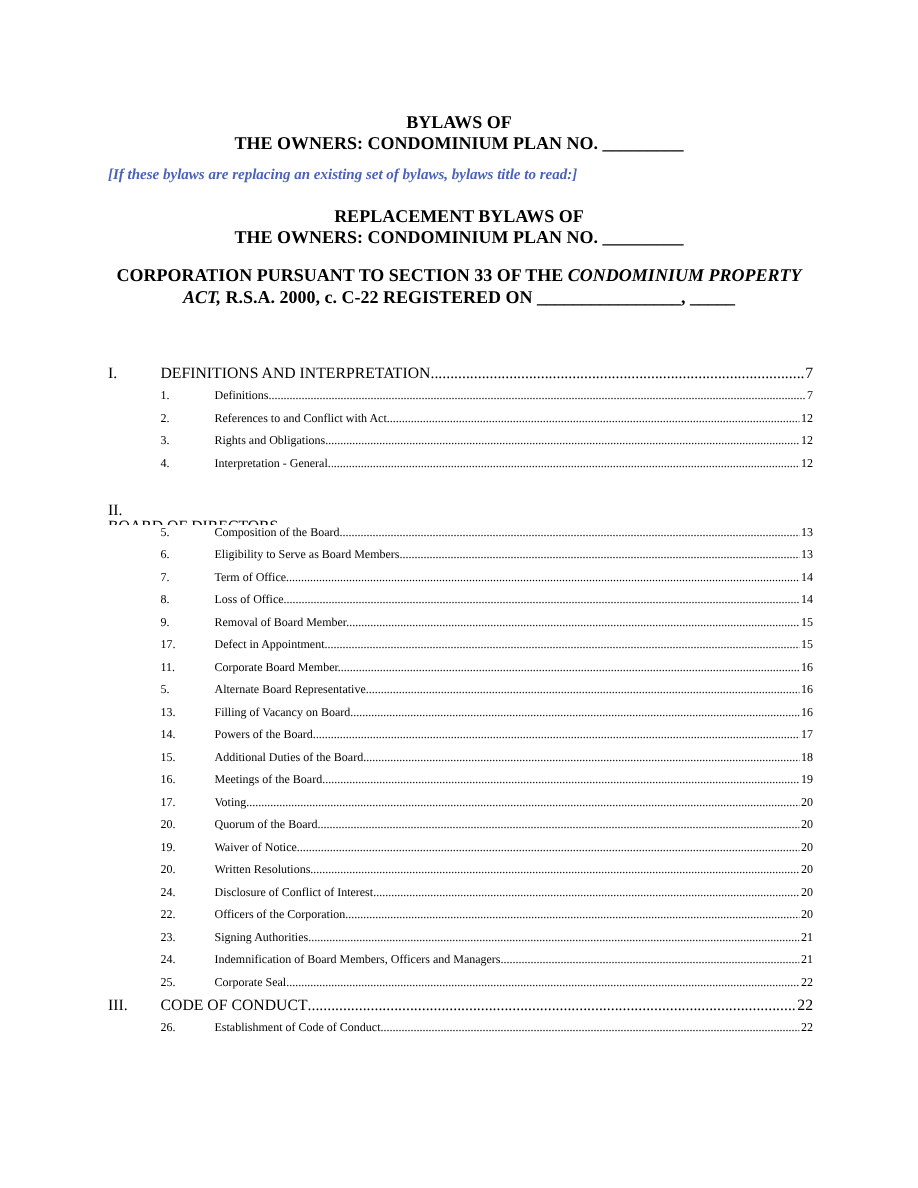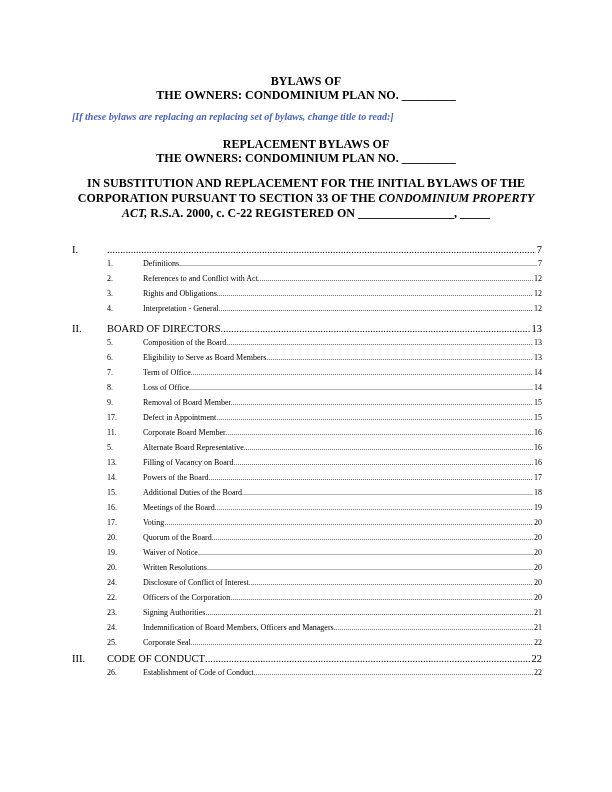--- a/index.html
+++ b/index.html
@@ -26,36 +26,36 @@
 </style>
 </head>
 <body>
 
 <div class="page">
   <div class="center t1">
     <div>BYLAWS OF</div>
     <div>THE OWNERS: CONDOMINIUM PLAN NO. _________</div>
   </div>
 
-  <div class="note">[If these bylaws are replacing an replacing set of bylaws, change title to read:]</div>
+  <div class="note">[If these bylaws are replacing an existing set of bylaws, bylaws title to read:]</div>
 
   <div class="center t2">
     <div>REPLACEMENT BYLAWS OF</div>
     <div>THE OWNERS: CONDOMINIUM PLAN NO. _________</div>
   </div>
 
   <div class="center t3">
-    <div>IN SUBSTITUTION AND REPLACEMENT FOR THE INITIAL BYLAWS OF THE</div>
     <div><span>CORPORATION PURSUANT TO SECTION 33 OF THE </span><i>CONDOMINIUM PROPERTY</i></div>
     <div><i>ACT,</i><span> R.S.A. 2000, c. C-22 REGISTERED ON ________________, _____</span></div>
   </div>
 
   <div class="toc" id="toc">
       <div class="row sec" style="margin-top: 0px;">
         <span class="num">I.</span>
+        <span class="title">DEFINITIONS AND INTERPRETATION</span>
         <span class="dots"></span>
         <span class="page-no">7</span>
       </div>
       <div class="row item">
         <span class="num">1.</span>
         <span class="title">Definitions.</span>
         <span class="dots"></span>
         <span class="page-no">7</span>
       </div>
       <div class="row item">
@@ -69,21 +69,21 @@
         <span class="title">Rights and Obligations.</span>
         <span class="dots"></span>
         <span class="page-no">12</span>
       </div>
       <div class="row item">
         <span class="num">4.</span>
         <span class="title">Interpretation - General.</span>
         <span class="dots"></span>
         <span class="page-no">12</span>
       </div>
-      <div class="row sec" style="margin-top: 4px;">
+      <div class="row sec" style="margin-top: 16px; flex-direction: column;">
         <span class="num">II.</span>
         <span class="title">BOARD OF DIRECTORS</span>
         <span class="dots"></span>
         <span class="page-no">13</span>
       </div>
       <div class="row item">
         <span class="num">5.</span>
         <span class="title">Composition of the Board.</span>
         <span class="dots"></span>
         <span class="page-no">13</span>

